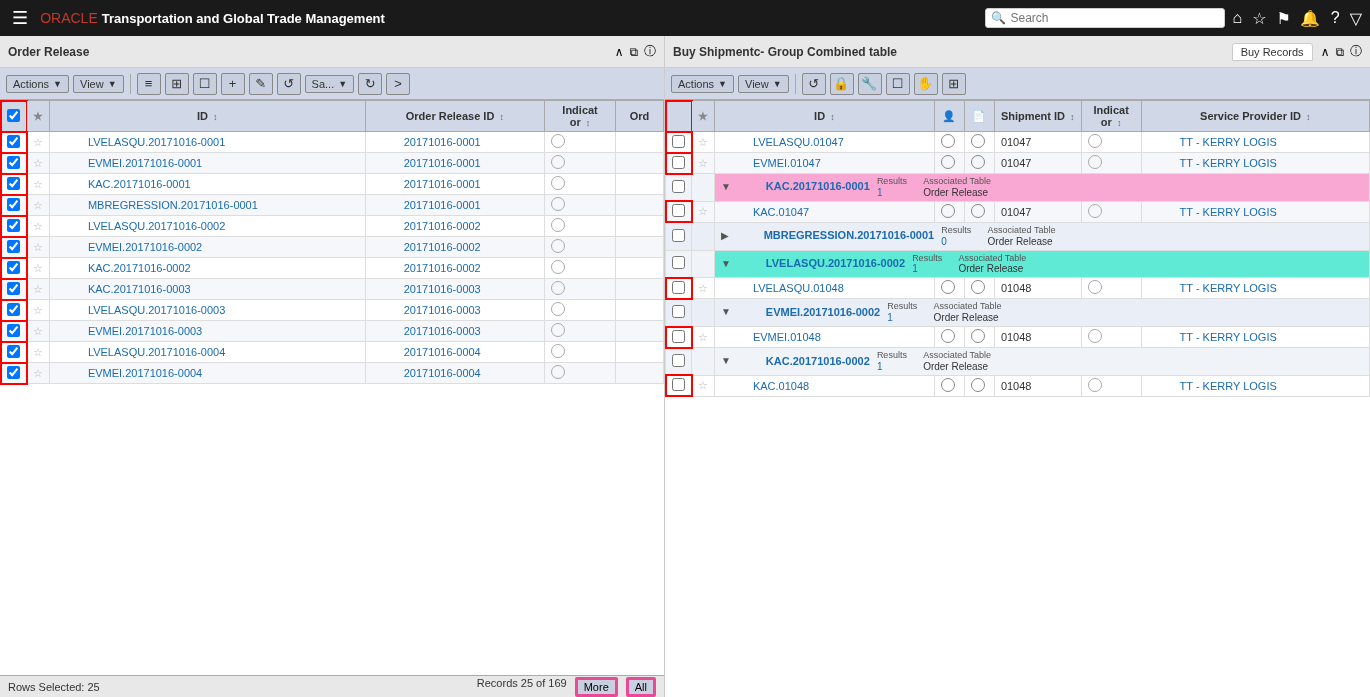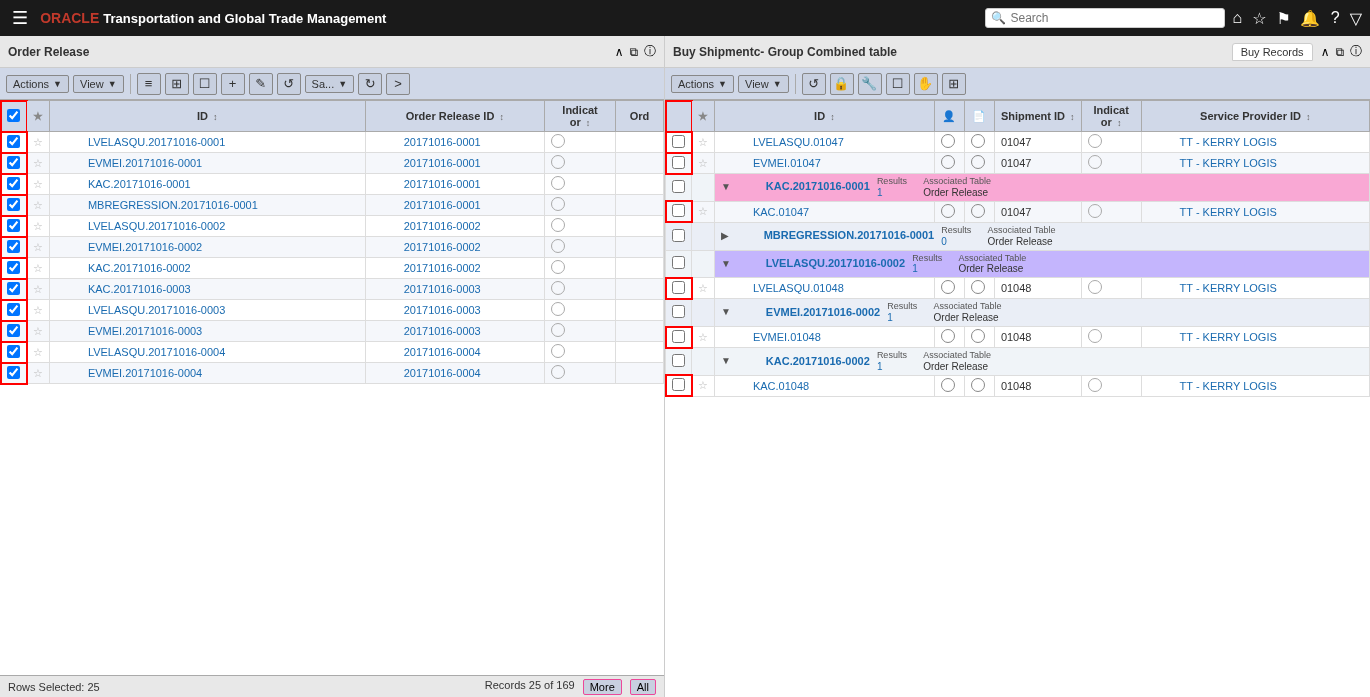--- a/index.html
+++ b/index.html
@@ -9,21 +9,21 @@
     .top-header {
       background: #1a1a1a;
       color: white;
       height: 36px;
       display: flex;
       align-items: center;
       padding: 0 8px;
       gap: 8px;
     }
     .header-logo { color: white; font-size: 13px; font-weight: bold; display: flex; align-items: center; gap: 4px; }
-    .header-logo .oracle { color: #c0392b; font-weight: bold; font-size: 14px; }
+    .header-logo .oracle { color: #c0392b; font-weight: normal; font-size: 14px; }
     .header-spacer { flex: 1; }
     .search-box {
       background: white;
       border: 1px solid #ccc;
       border-radius: 3px;
       display: flex;
       align-items: center;
       padding: 2px 6px;
       gap: 4px;
       width: 240px;
@@ -161,21 +161,21 @@
       display: flex;
       align-items: center;
       padding: 0 8px;
       font-size: 11px;
       color: #333;
       gap: 8px;
     }
     .statusbar-right { margin-left: auto; display: flex; gap: 8px; }
     .statusbar-btn {
       background: #c8d0e0;
-      border: 1px solid #ec4899;
+      border: 3px solid #ec4899;
       border-radius: 2px;
       padding: 1px 6px;
       font-size: 11px;
       cursor: pointer;
     }
     .expand-icon { cursor: pointer; color: #555; font-size: 10px; }
     .results-badge {
       display: inline-block;
       font-size: 9px;
       color: #666;
@@ -659,21 +659,21 @@
         <span style="font-size:9px;color:#555">Associated Table</span><br>
         <span style="font-size:10px;color:#333">Order Release</span>
       </span>
     </td>
   </tr>
             <tr style="background: rgb(240, 244, 248);">
     <td style="background:#f0f4f8">
       <input type="checkbox" style="">
     </td>
     <td style="background:#f0f4f8"></td>
-    <td colspan="6" style="background:#c4b5fd">
+    <td colspan="6" style="background:#5eead4">
       <span class="expand-icon">▼</span>
       <a class="link-text" style="font-weight:bold">LVELASQU.20171016-0002</a>
       <span class="results-badge">
         <span style="font-size:9px;color:#555">Results</span><br>
         <span class="count">1</span>
       </span>
       &nbsp;&nbsp;
       <span class="results-badge">
         <span style="font-size:9px;color:#555">Associated Table</span><br>
         <span style="font-size:10px;color:#333">Order Release</span>

